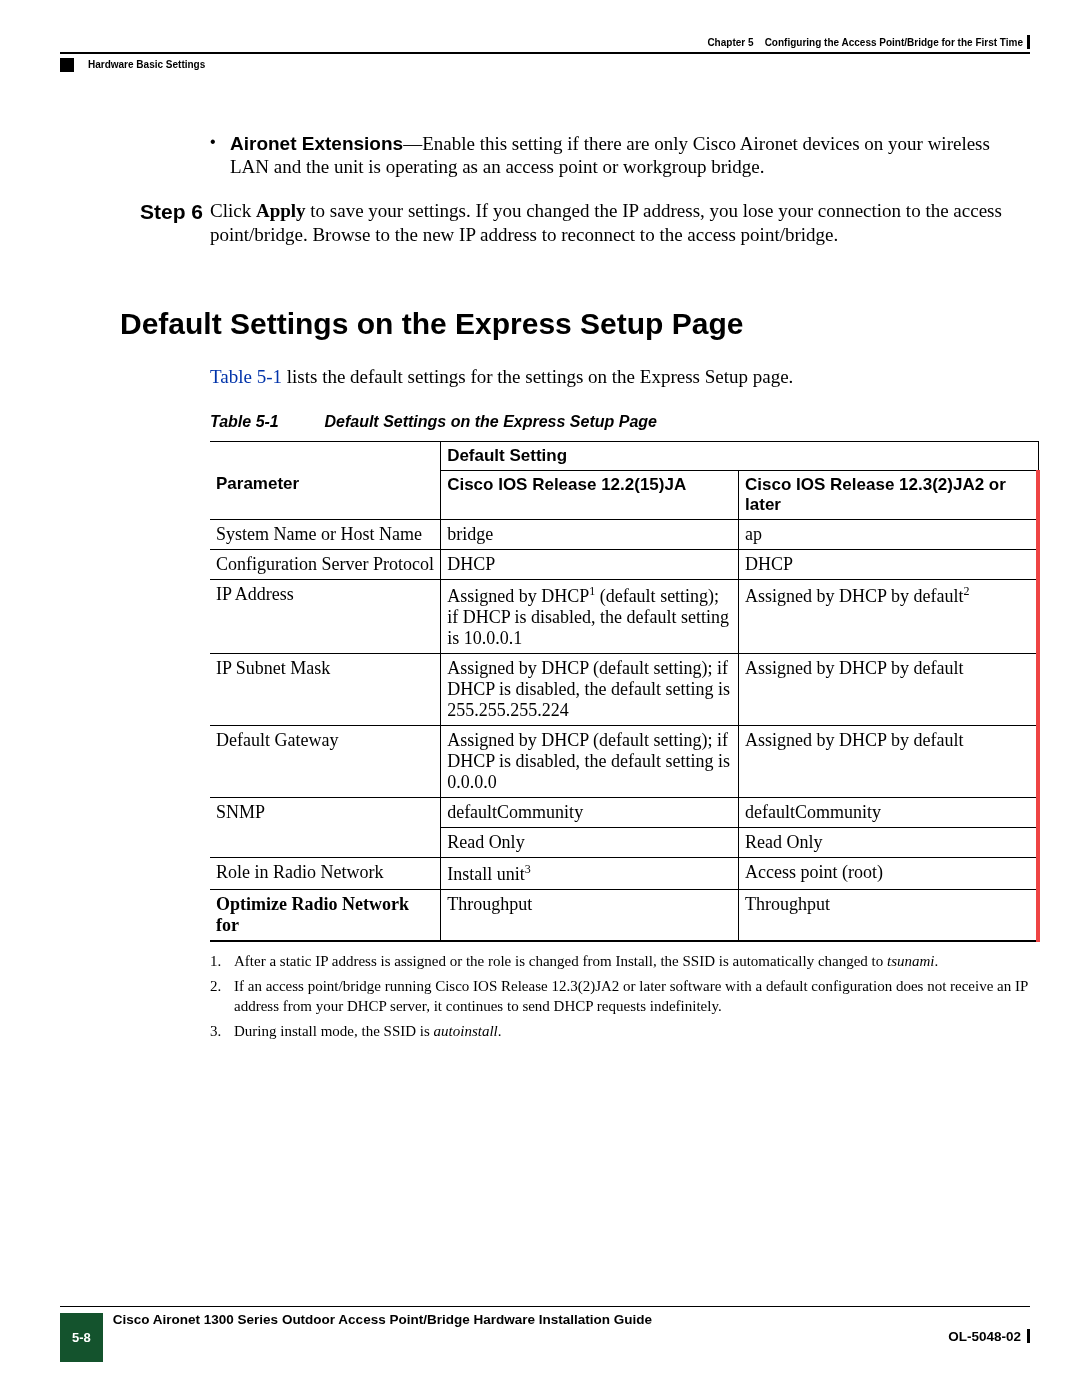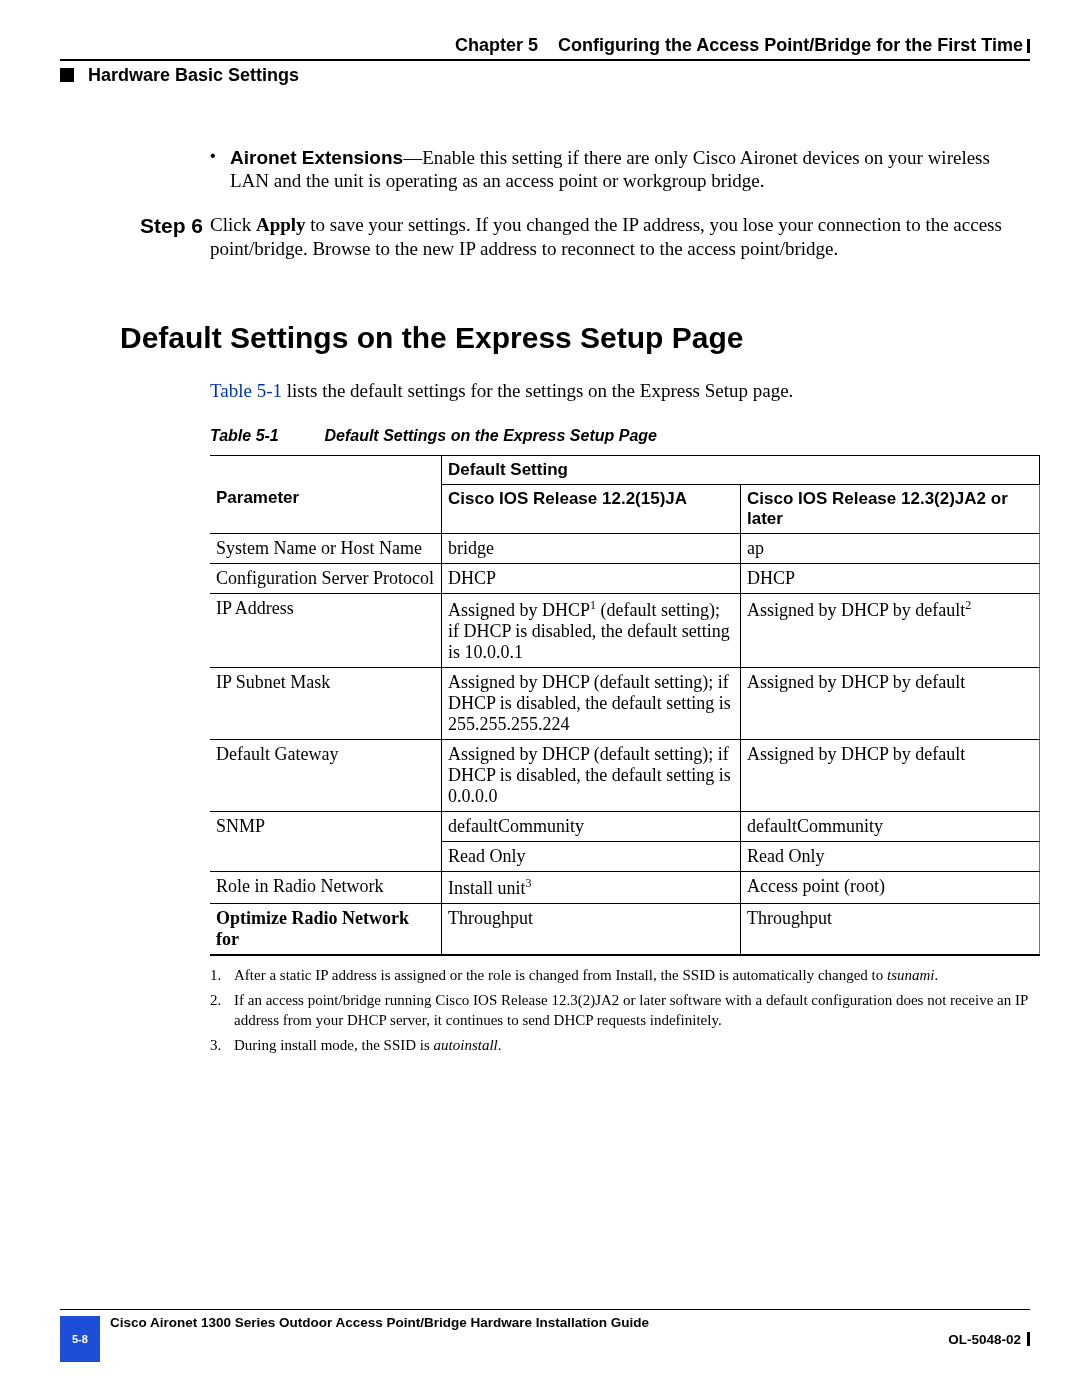--- a/index.html
+++ b/index.html
@@ -15,21 +15,21 @@
     height: 1397px;
     position: relative;
     box-sizing: border-box;
     padding: 35px 50px 35px 60px;
   }
 
   
   .header {
     font-family: Arial, Helvetica, sans-serif;
     font-weight: bold;
-    font-size: 18px;
+    font-size: 10px;
   }
   .header-row {
     display: flex;
     align-items: center;
     justify-content: space-between;
     padding-bottom: 2px;
   }
   .header-left-row {
     display: flex;
     align-items: center;
@@ -146,21 +146,21 @@
     border-bottom: 1px solid #000;
   }
   table.defs th {
     font-family: Arial, Helvetica, sans-serif;
     font-weight: bold;
     font-size: 17px;
     border-top: 1px solid #000;
   }
   table.defs .col-param { width: 230px; }
   table.defs .col-a { width: 300px; border-left: 1px solid #000; }
-  table.defs .col-b { width: 300px; border-left: 1px solid #000; border-right: 1px solid #ef4444;}
+  table.defs .col-b { width: 300px; border-left: 1px solid #000; border-right: 4px solid #ef4444;}
   table.defs th.spanhead {
     border-left: 1px solid #000;
     border-right: 1px solid #000;
   }
   .sup {
     font-size: 12px;
     vertical-align: super;
   }
   .footnotes {
     margin-left: 150px;
@@ -192,25 +192,25 @@
     height: 1.5px;
     background: #000;
     margin-bottom: 4px;
   }
   .footer-row {
     display:flex;
     justify-content: space-between;
     align-items: flex-start;
   }
   .page-badge {
-    background:#1d4ed8;
+    background:#14532d;
     color:#fff;
     padding: 17px 12px;
     font-weight: bold;
-    font-size: 11px;
+    font-size: 13px;
     display:inline-block;
   }
   .footer-mid {
     flex:1;
     padding-left: 10px;
     padding-top:1px;
   }
   .footer-right {
     padding-top: 18px;
     display:flex;

